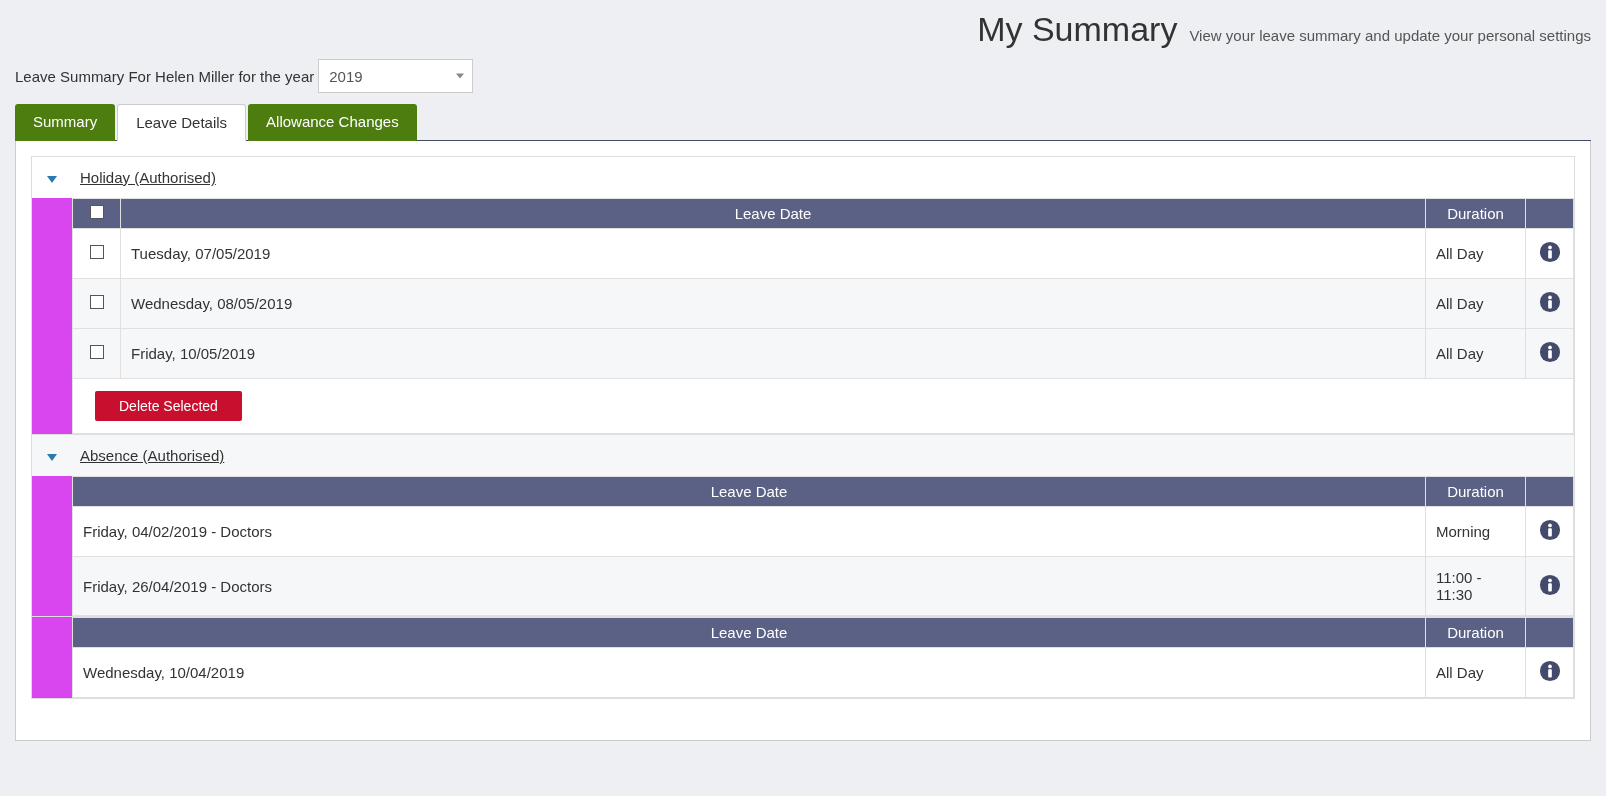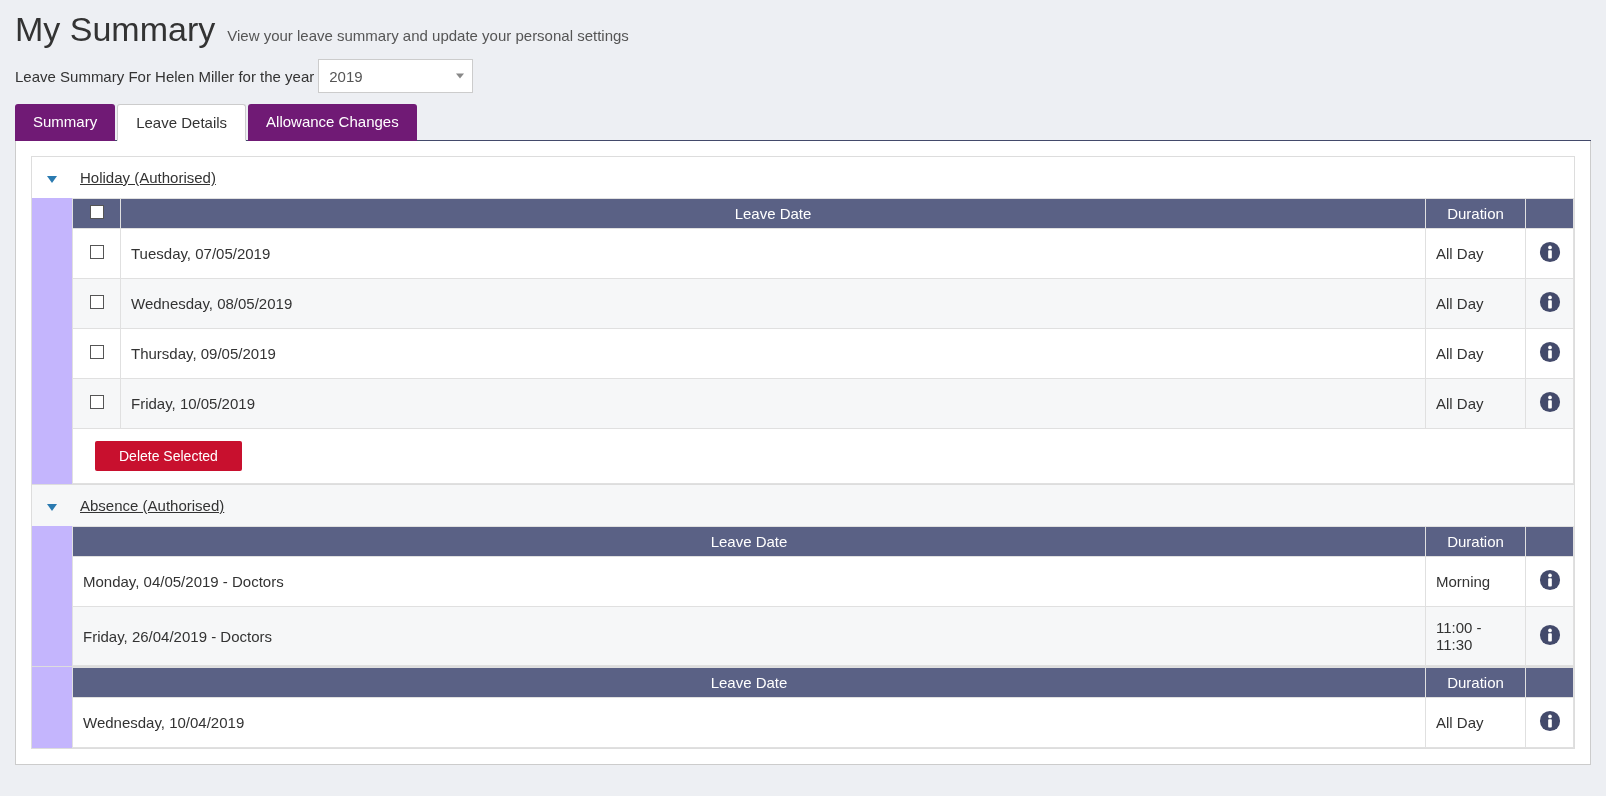--- a/index.html
+++ b/index.html
@@ -10,20 +10,21 @@
     color: #333;
   }
   .page {
     padding: 10px 15px;
   }
   .header-row {
     display: flex;
     align-items: baseline;
     gap: 12px;
     margin-bottom: 10px;
+    justify-content: flex-end;
   }
   .page-title {
     font-size: 34px;
     font-weight: 400;
     color: #333;
     margin: 0;
   }
   .page-subtitle {
     font-size: 15px;
     color: #555;
@@ -61,21 +62,21 @@
     border-top: 5px solid #888;
   }
   .tabs {
     display: flex;
     border-bottom: 1px solid #434a6b;
   }
   .tab {
     padding: 9px 18px;
     font-size: 15px;
     color: #fff;
-    background: #701a75;
+    background: #4d7c0f;
     cursor: pointer;
     border-top-left-radius: 3px;
     border-top-right-radius: 3px;
     margin-right: 2px;
     position: relative;
     bottom: -1px;
   }
   .tab.active {
     background: #fff;
     color: #333;
@@ -169,21 +170,21 @@
     color: #fff;
     border: none;
     padding: 7px 24px;
     font-size: 14px;
     cursor: pointer;
     border-radius: 2px;
     margin-left: 12px;
   }
   .group-body {
     padding: 0 0 0 40px;
-    background: #c4b5fd;
+    background: #d946ef;
   }
   .group.gray .group-body { }
 </style>
 </head>
 <body>
 
 <div class="page">
   <div class="header-row">
     <h1 class="page-title">My Summary</h1>
     <span class="page-subtitle">View your leave summary and update your personal settings</span>
@@ -238,32 +239,20 @@
               <td>Wednesday, 08/05/2019</td>
               <td>All Day</td>
               <td class="cell-info"><span class="info-icon">
                     <svg width="22" height="22" viewBox="0 0 24 24">
                       <circle cx="12" cy="12" r="11" fill="#434a6b"></circle>
                       <circle cx="12" cy="7" r="2" fill="#fff"></circle>
                       <rect x="10" y="10" width="4" height="9" rx="1" fill="#fff"></rect>
                     </svg>
                   </span></td>
             </tr>
-            <tr>
-              <td class="cell-check"><span class="checkbox-box"></span></td>
-              <td>Thursday, 09/05/2019</td>
-              <td>All Day</td>
-              <td class="cell-info"><span class="info-icon">
-                    <svg width="22" height="22" viewBox="0 0 24 24">
-                      <circle cx="12" cy="12" r="11" fill="#434a6b"></circle>
-                      <circle cx="12" cy="7" r="2" fill="#fff"></circle>
-                      <rect x="10" y="10" width="4" height="9" rx="1" fill="#fff"></rect>
-                    </svg>
-                  </span></td>
-            </tr>
             <tr class="alt">
               <td class="cell-check"><span class="checkbox-box"></span></td>
               <td>Friday, 10/05/2019</td>
               <td>All Day</td>
               <td class="cell-info"><span class="info-icon">
                     <svg width="22" height="22" viewBox="0 0 24 24">
                       <circle cx="12" cy="12" r="11" fill="#434a6b"></circle>
                       <circle cx="12" cy="7" r="2" fill="#fff"></circle>
                       <rect x="10" y="10" width="4" height="9" rx="1" fill="#fff"></rect>
                     </svg>
@@ -288,21 +277,21 @@
         <table class="data">
           <thead>
             <tr>
               <th>Leave Date</th>
               <th class="col-dur">Duration</th>
               <th class="col-info"></th>
             </tr>
           </thead>
           <tbody>
             <tr>
-              <td>Monday, 04/05/2019 - Doctors</td>
+              <td>Friday, 04/02/2019 - Doctors</td>
               <td>Morning</td>
               <td class="cell-info"><span class="info-icon">
                     <svg width="22" height="22" viewBox="0 0 24 24">
                       <circle cx="12" cy="12" r="11" fill="#434a6b"></circle>
                       <circle cx="12" cy="7" r="2" fill="#fff"></circle>
                       <rect x="10" y="10" width="4" height="9" rx="1" fill="#fff"></rect>
                     </svg>
                   </span></td>
             </tr>
             <tr class="alt">

